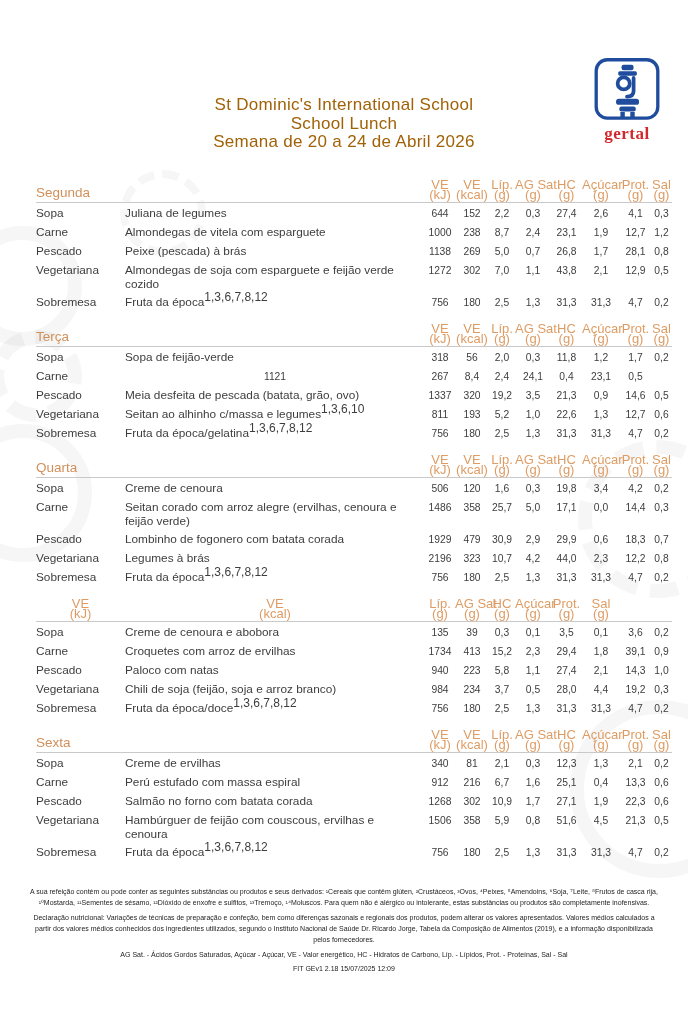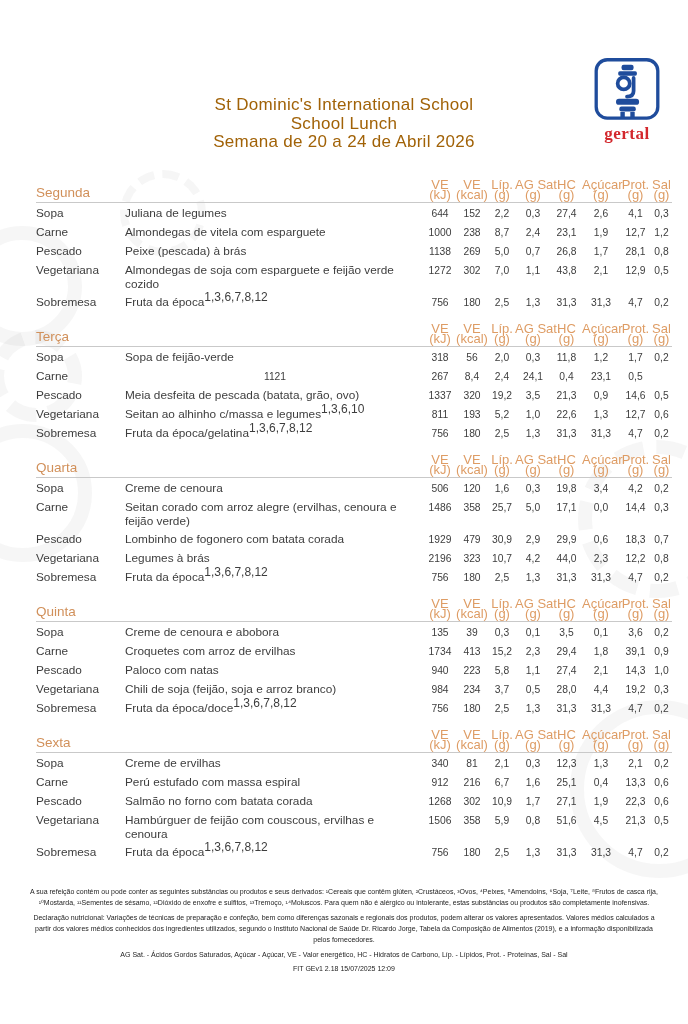--- a/index.html
+++ b/index.html
@@ -403,21 +403,20 @@
             <span class="val">31,3</span>
             <span class="val">31,3</span>
             <span class="val">4,7</span>
             <span class="val">0,2</span>
           </div>
 </div>
   </section>
 
   <section class="day">
     <div class="grid day-header">
-      <span class="day-name">Quinta</span>
 
   <div class="col-head">
     <div class="l1">VE</div>
     <div class="l2">(kJ)</div>
   </div>
 
   <div class="col-head">
     <div class="l1">VE</div>
     <div class="l2">(kcal)</div>
   </div>

